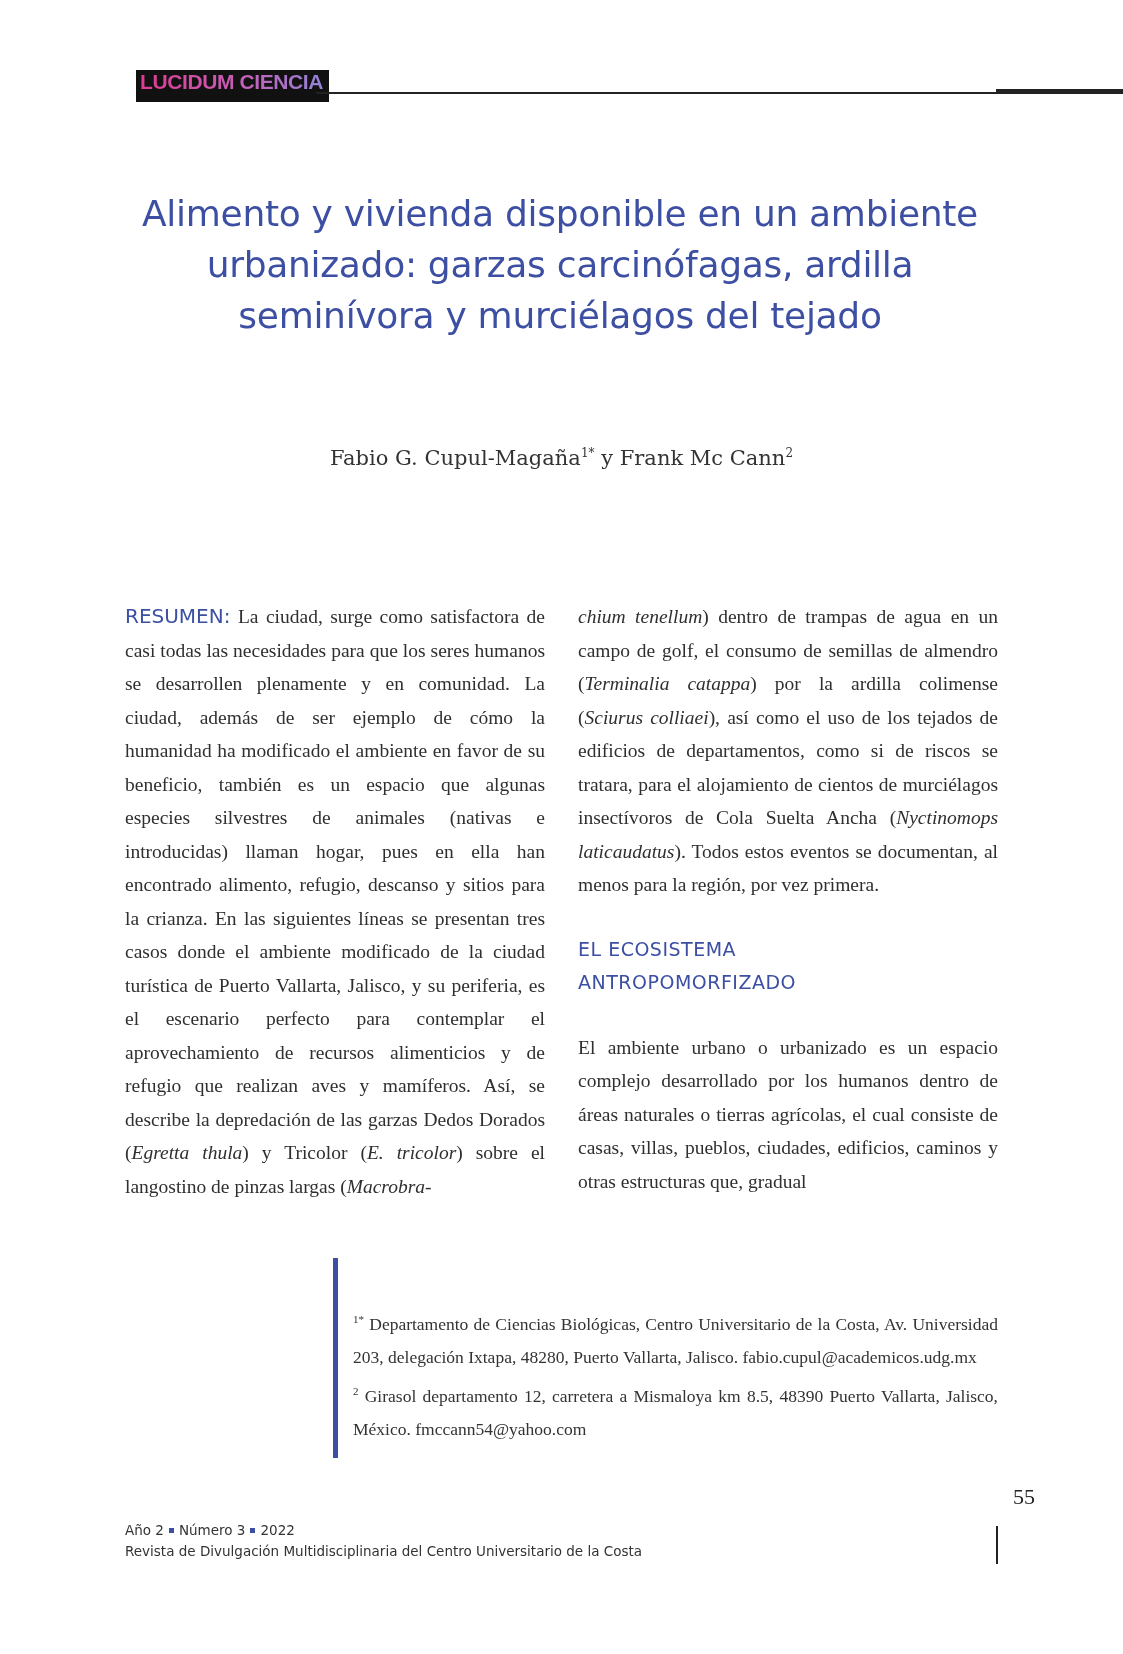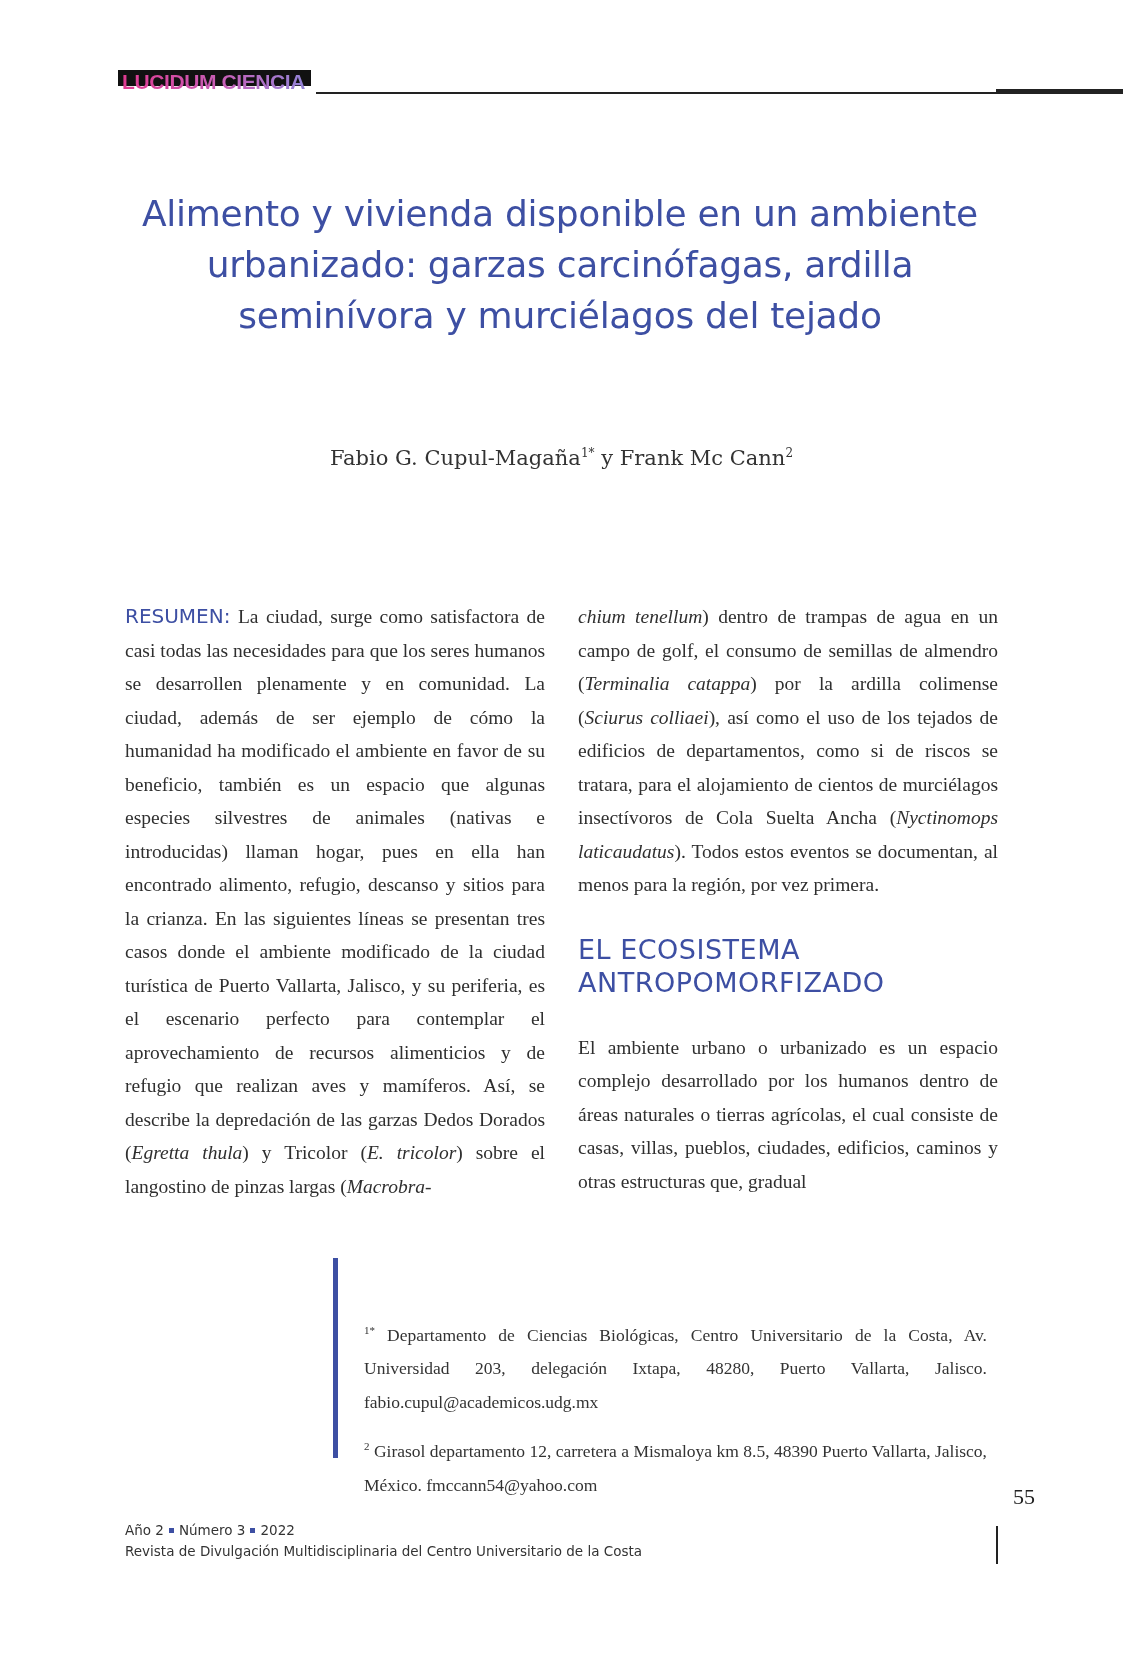--- a/index.html
+++ b/index.html
@@ -1,43 +1,43 @@
 <!DOCTYPE html>
 <html><head>
 <meta charset="utf-8">
 <style>
   html,body{margin:0;padding:0;background:#ffffff;}
   body{width:1123px;height:1654px;position:relative;overflow:hidden;
        font-family:"DejaVu Serif","Liberation Serif",serif;color:#2a2a2a;}
-  .hdr-bar{position:absolute;left:118px;top:70px;width:193px;height:16px;background:#111;}
+  .hdr-bar{position:absolute;left:136px;top:70px;width:193px;height:32px;background:#111;}
   .hdr-bar span{display:block;font-family:"Liberation Sans",sans-serif;font-weight:bold;
        font-size:21px;line-height:24px;padding-left:4px;letter-spacing:-0.4px;
        background:linear-gradient(90deg,#e0398f 0%,#c660b8 55%,#8f86d8 100%);
        -webkit-background-clip:text;background-clip:text;color:transparent;}
   .hdr-line{position:absolute;left:316px;top:92px;width:680px;height:2px;background:#222;}
   .hdr-line-thick{position:absolute;left:996px;top:89px;width:127px;height:5px;background:#222;}
   .title{position:absolute;left:110px;top:188px;width:900px;text-align:center;
        font-family:"DejaVu Sans","Liberation Sans",sans-serif;font-weight:normal;
        color:#3d4fa3;font-size:36px;line-height:51px;margin:0;letter-spacing:-0.3px;}
   .authors{position:absolute;left:0;width:1123px;top:398px;text-align:center;
        font-family:"DejaVu Serif","Liberation Serif",serif;font-size:21px;color:#333;margin-top:48px;}
   .authors sup{font-size:12px;}
   .col{position:absolute;top:600px;width:420px;text-align:justify;
        font-family:"Liberation Serif","DejaVu Serif",serif;font-size:19.5px;
        line-height:33.5px;color:#2f2f2f;hyphens:manual;}
   .col-left{left:125px;}
   .col-right{left:578px;}
   .kw{font-family:"DejaVu Sans","Liberation Sans",sans-serif;color:#3d4fa3;font-size:20px;}
   .section-heading{font-family:"DejaVu Sans","Liberation Sans",sans-serif;color:#3d4fa3;
-       font-size:27px;line-height:33px;margin:31px 0 32px 0;letter-spacing:0.5px;text-align:left;}
+       font-size:19px;line-height:33px;margin:31px 0 32px 0;letter-spacing:0.5px;text-align:left;}
   .col p{margin:0;}
   .fn-bar{position:absolute;left:333px;top:1258px;width:5px;height:200px;background:#3d4fa3;}
   .footnotes{position:absolute;left:353px;top:1303px;width:645px;text-align:justify;
        font-family:"Liberation Serif","DejaVu Serif",serif;font-size:17.5px;line-height:33.5px;color:#333;}
-  .footnotes p{margin:11px;}
+  .footnotes p{margin:0;}
   .footnotes sup{font-size:11px;}
   .ft-left{position:absolute;left:125px;top:1520px;font-family:"DejaVu Sans","Liberation Sans",sans-serif;
        font-size:13.5px;line-height:21px;color:#333;}
   .ft-left .sq{display:inline-block;width:5px;height:5px;background:#3d4fa3;margin:0 5px 2px 5px;vertical-align:middle;}
   .ft-sep{position:absolute;left:996px;top:1526px;width:2px;height:38px;background:#222;}
   .ft-page{position:absolute;left:1013px;top:1484px;font-family:"Liberation Serif","DejaVu Serif",serif;
        font-size:22px;color:#222;}
 </style>
 </head>
 <body>

